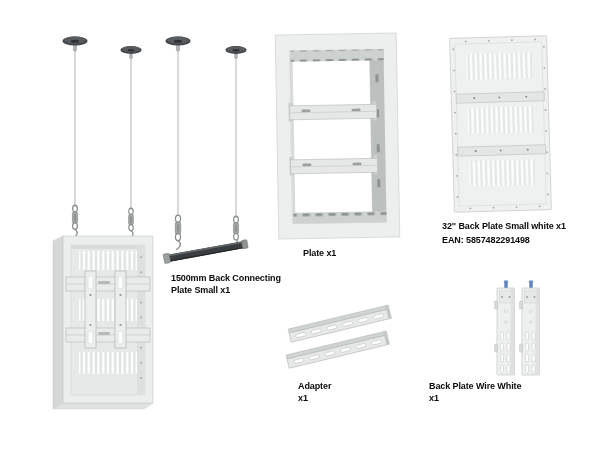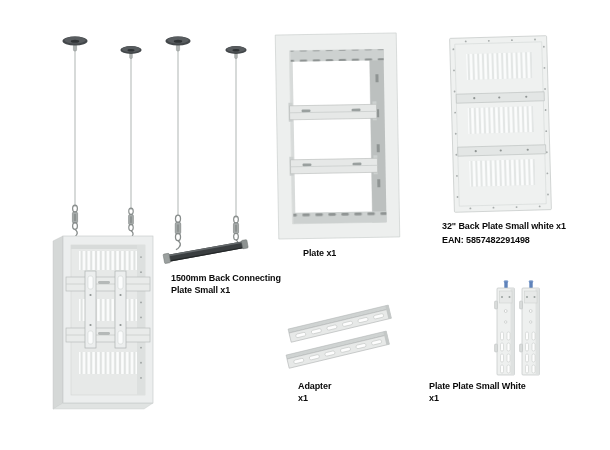--- a/index.html
+++ b/index.html
@@ -254,17 +254,17 @@
     <div>32" Back Plate Small white x1</div>
     <div>EAN: 5857482291498</div>
   </div>
 
   <div class="label" id="label-adapter">
     <div>Adapter</div>
     <div>x1</div>
   </div>
 
   <div class="label" id="label-bracket">
-    <div>Plate Plate Small White</div>
+    <div>Back Plate Wire White</div>
     <div>x1</div>
   </div>
 
 </div>
 
 </body></html>

